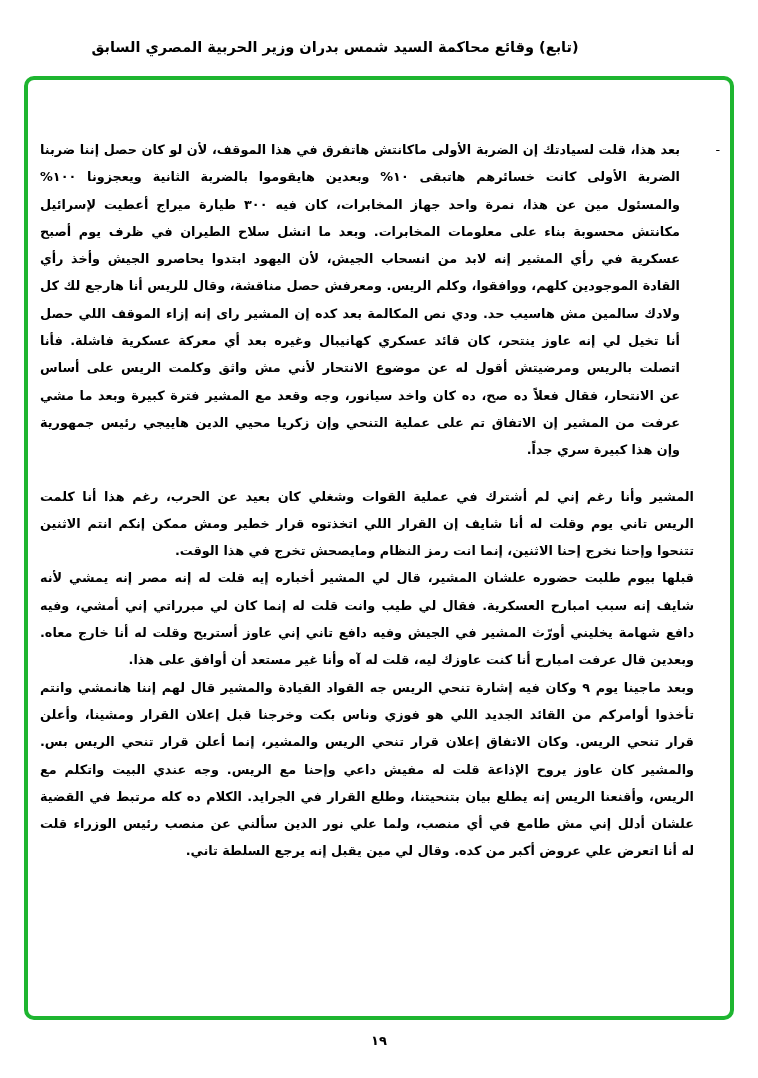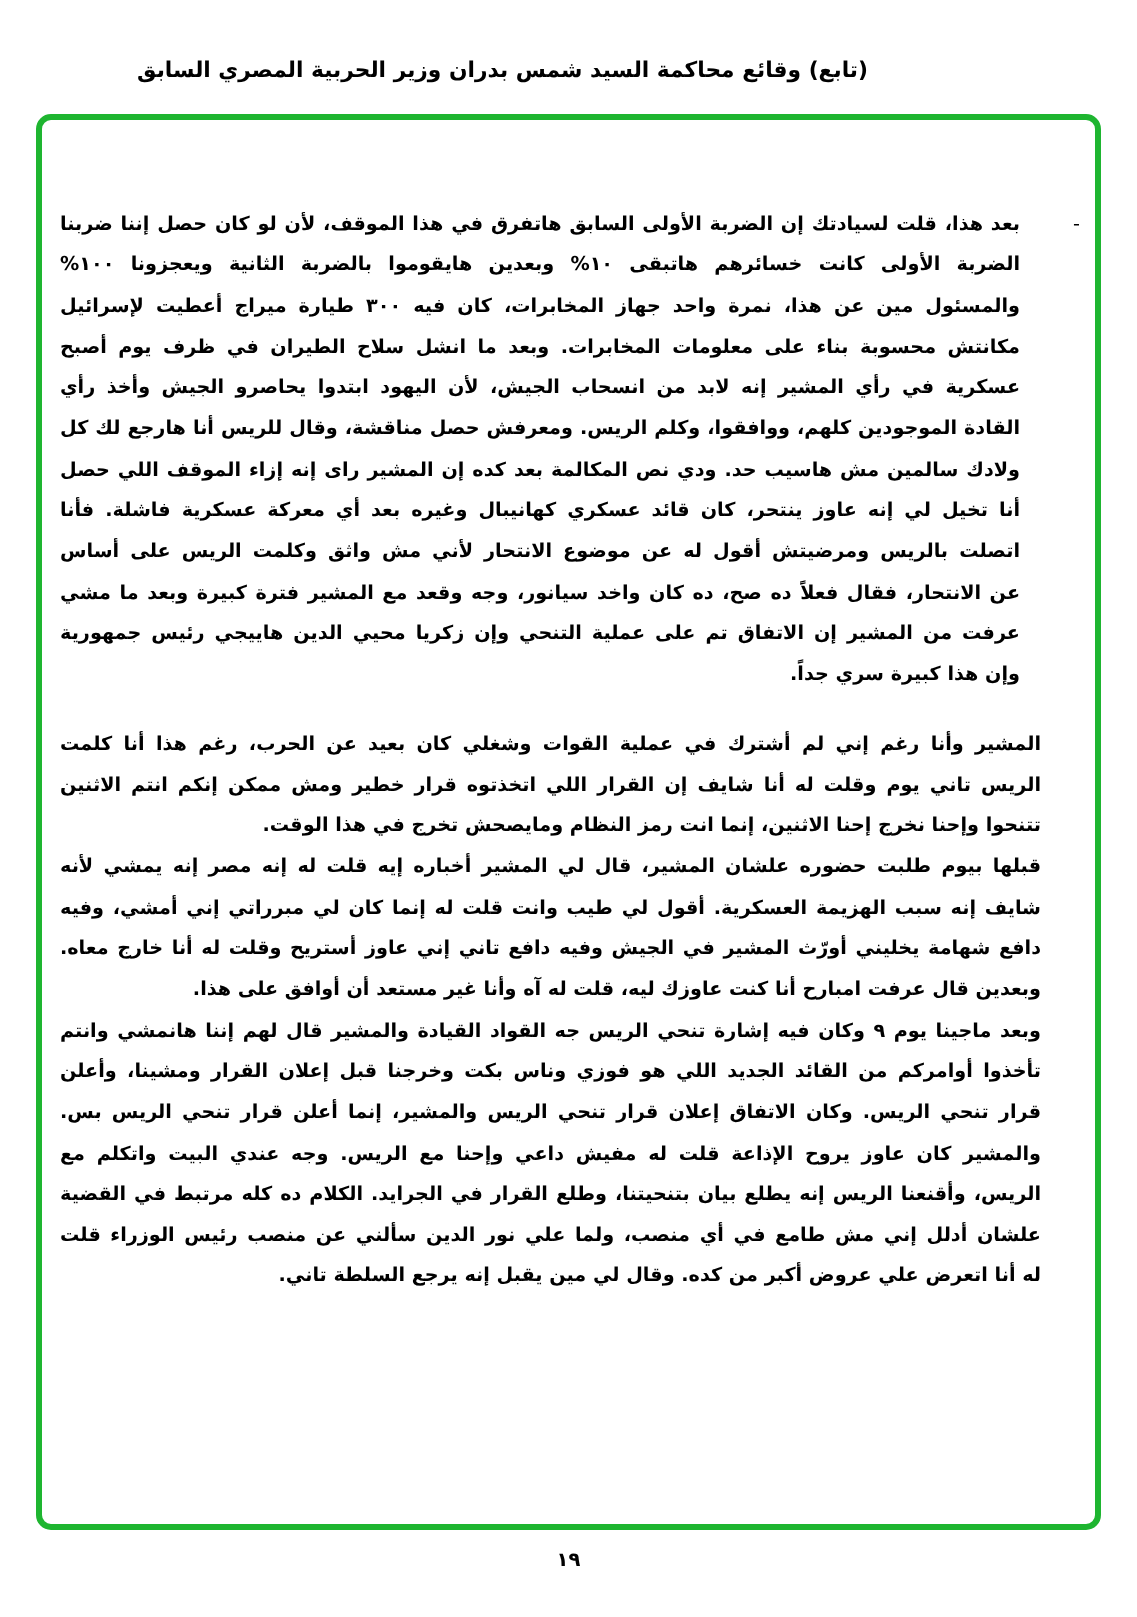--- a/index.html
+++ b/index.html
@@ -23,42 +23,42 @@
 </head>
 <body>
 
 <div class="header">(تابع) وقائع محاكمة السيد شمس بدران وزير الحربية المصري السابق</div>
 
 <div class="frame" style="border-color: rgb(30, 181, 48);"></div>
 
 <div class="content">
   <div class="p1" id="p0">
     <span class="bullet-dash">-</span>
-  <span class="line">بعد هذا، قلت لسيادتك إن الضربة الأولى السابق هاتفرق في هذا الموقف، لأن لو كان حصل إننا ضربنا</span>
+  <span class="line">بعد هذا، قلت لسيادتك إن الضربة الأولى ماكانتش هاتفرق في هذا الموقف، لأن لو كان حصل إننا ضربنا</span>
       <span class="line">الضربة الأولى كانت خسائرهم هاتبقى ١٠% وبعدين هايقوموا بالضربة الثانية ويعجزونا ١٠٠%</span>
       <span class="line">والمسئول مين عن هذا، نمرة واحد جهاز المخابرات، كان فيه ٣٠٠ طيارة ميراج أعطيت لإسرائيل</span>
       <span class="line">مكانتش محسوبة بناء على معلومات المخابرات. وبعد ما انشل سلاح الطيران في ظرف يوم أصبح</span>
       <span class="line">عسكرية في رأي المشير إنه لابد من انسحاب الجيش، لأن اليهود ابتدوا يحاصرو الجيش وأخذ رأي</span>
       <span class="line">القادة الموجودين كلهم، ووافقوا، وكلم الريس. ومعرفش حصل مناقشة، وقال للريس أنا هارجع لك كل</span>
       <span class="line">ولادك سالمين مش هاسيب حد. ودي نص المكالمة بعد كده إن المشير راى إنه إزاء الموقف اللي حصل</span>
       <span class="line">أنا تخيل لي إنه عاوز ينتحر، كان قائد عسكري كهانيبال وغيره بعد أي معركة عسكرية فاشلة. فأنا</span>
       <span class="line">اتصلت بالريس ومرضيتش أقول له عن موضوع الانتحار لأني مش واثق وكلمت الريس على أساس</span>
       <span class="line">عن الانتحار، فقال فعلاً ده صح، ده كان واخد سيانور، وجه وقعد مع المشير فترة كبيرة وبعد ما مشي</span>
       <span class="line">عرفت من المشير إن الاتفاق تم على عملية التنحي وإن زكريا محيي الدين هاييجي رئيس جمهورية</span>
       <span class="line last">وإن هذا كبيرة سري جداً.</span>
     </div>
   <div class="para-gap"></div>
   <div id="p1">
       <span class="line">المشير وأنا رغم إني لم أشترك في عملية القوات وشغلي كان بعيد عن الحرب، رغم هذا أنا كلمت</span>
       <span class="line">الريس تاني يوم وقلت له أنا شايف إن القرار اللي اتخذتوه قرار خطير ومش ممكن إنكم انتم الاثنين</span>
       <span class="line last">تتنحوا وإحنا نخرج إحنا الاثنين، إنما انت رمز النظام ومايصحش تخرج في هذا الوقت.</span>
     </div>
   <div id="p2">
       <span class="line">قبلها بيوم طلبت حضوره علشان المشير، قال لي المشير أخباره إيه قلت له إنه مصر إنه يمشي لأنه</span>
-      <span class="line">شايف إنه سبب الهزيمة العسكرية. أقول لي طيب وانت قلت له إنما كان لي مبرراتي إني أمشي، وفيه</span>
+      <span class="line">شايف إنه سبب امبارح العسكرية. فقال لي طيب وانت قلت له إنما كان لي مبرراتي إني أمشي، وفيه</span>
       <span class="line">دافع شهامة يخليني أورّث المشير في الجيش وفيه دافع تاني إني عاوز أستريح وقلت له أنا خارج معاه.</span>
       <span class="line last">وبعدين قال عرفت امبارح أنا كنت عاوزك ليه، قلت له آه وأنا غير مستعد أن أوافق على هذا.</span>
     </div>
   <div id="p3">
       <span class="line">وبعد ماجينا يوم ٩ وكان فيه إشارة تنحي الريس جه القواد القيادة والمشير قال لهم إننا هانمشي وانتم</span>
       <span class="line">تأخذوا أوامركم من القائد الجديد اللي هو فوزي وناس بكت وخرجنا قبل إعلان القرار ومشينا، وأعلن</span>
       <span class="line">قرار تنحي الريس. وكان الاتفاق إعلان قرار تنحي الريس والمشير، إنما أعلن قرار تنحي الريس بس.</span>
       <span class="line">والمشير كان عاوز يروح الإذاعة قلت له مفيش داعي وإحنا مع الريس. وجه عندي البيت واتكلم مع</span>
       <span class="line">الريس، وأقنعنا الريس إنه يطلع بيان بتنحيتنا، وطلع القرار في الجرايد. الكلام ده كله مرتبط في القضية</span>
       <span class="line">علشان أدلل إني مش طامع في أي منصب، ولما علي نور الدين سألني عن منصب رئيس الوزراء قلت</span>

